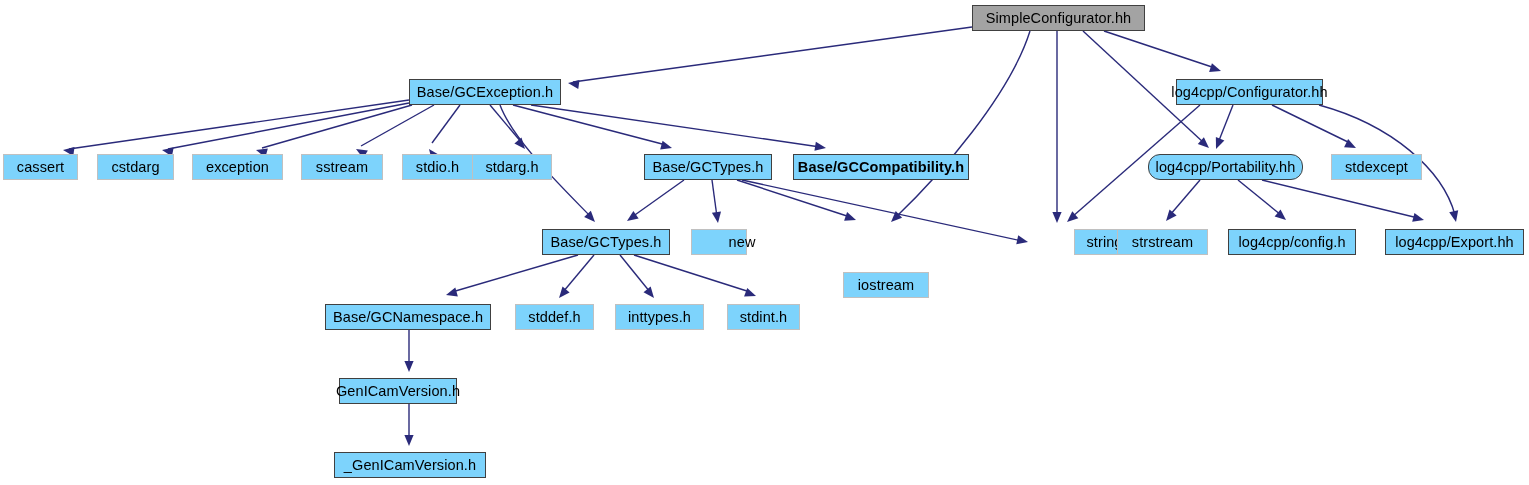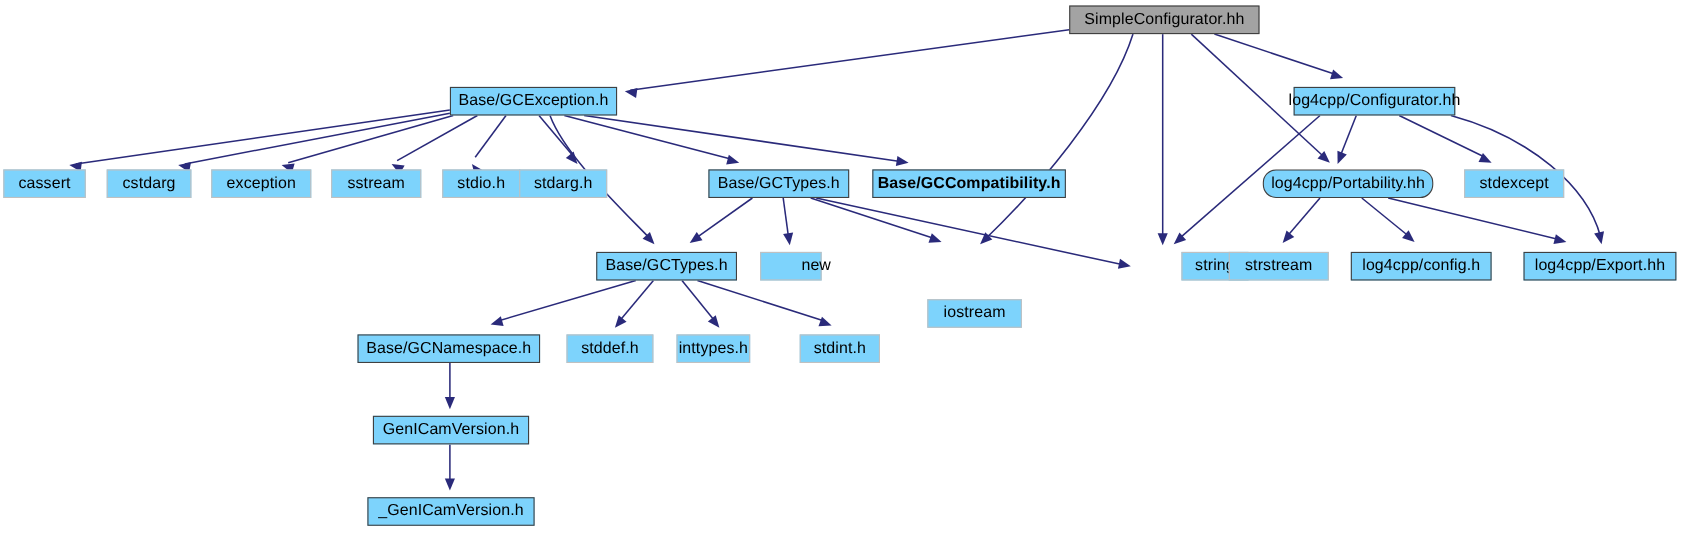--- a/index.html
+++ b/index.html
@@ -188,26 +188,26 @@
       </div>
       <div class="node doc" style="left: 1385px; top: 229px; width: 139px;">
         <span class="node-label">log4cpp/Export.hh</span>
       </div>
       <div class="node doc" style="left: 325px; top: 304px; width: 166px;">
         <span class="node-label">Base/GCNamespace.h</span>
       </div>
       <div class="node" style="left: 515px; top: 304px; width: 79px;">
         <span class="node-label">stddef.h</span>
       </div>
-      <div class="node" style="left: 615px; top: 304px; width: 67px;">
+      <div class="node" style="left: 615px; top: 304px; width: 89px;">
         <span class="node-label">inttypes.h</span>
       </div>
       <div class="node" style="left: 727px; top: 304px; width: 73px; text-align: right;">
         <span class="node-label">stdint.h</span>
       </div>
-      <div class="node doc" style="left: 339px; top: 378px; width: 142px;">
+      <div class="node doc" style="left: 339px; top: 378px; width: 118px;">
         <span class="node-label">GenICamVersion.h</span>
       </div>
       <div class="node doc" style="left: 334px; top: 452px; width: 152px; align-items: center;">
         <span class="node-label">_GenICamVersion.h</span>
       </div>
     </div>
 </div>
 
 </body></html>

